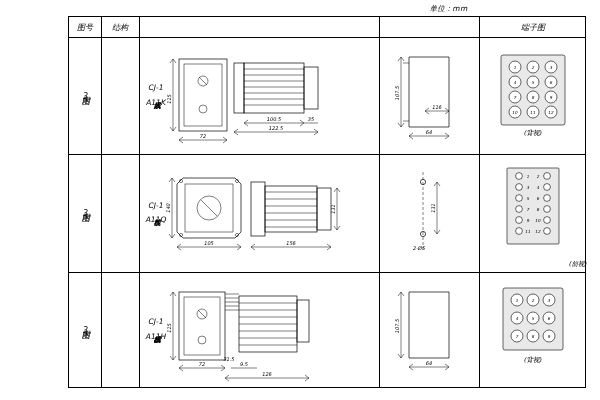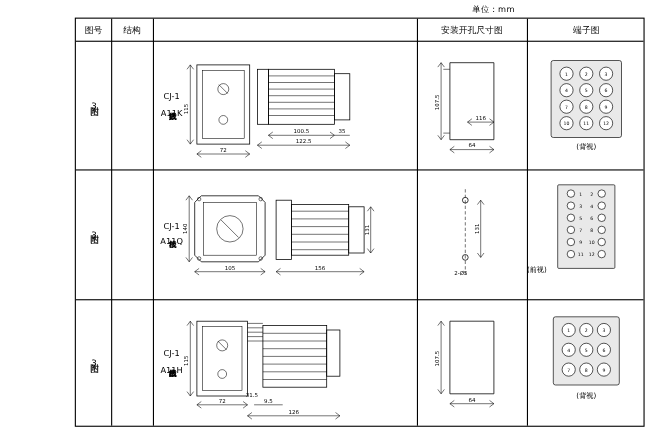--- a/index.html
+++ b/index.html
@@ -3,21 +3,21 @@
 <meta charset="utf-8">
 <style>
   html,body{margin:0;padding:0;}
   body{
     width:600px;height:400px;
     background:#ffffff;
     font-family:"DejaVu Sans","Liberation Sans",sans-serif;
     color:#000;
     overflow:hidden;
   }
-  .page{position:relative;width:482px;height:400px;}
+  .page{position:relative;width:482px;height:400px;font-style:italic;}
 
   .unit{
     position:absolute;
     right:14px;top:4px;
     font-size:7.5px;
     letter-spacing:.3px;
   }
 
   .table{
     position:absolute;
@@ -92,21 +92,20 @@
     <div class="vline" style="left:70px;"></div>
     <div class="vline" style="left:310px;"></div>
     <div class="vline" style="left:410px;"></div>
 
     <div class="hline" style="top:20px;"></div>
     <div class="hline" style="top:137px;"></div>
     <div class="hline" style="top:255px;"></div>
 
     <div class="cell-h colA">图号</div>
     <div class="cell-h colB">结构</div>
-    <div class="cell-h colD">安装开孔尺寸图</div>
     <div class="cell-h colE">端子图</div>
 
     <div class="rowlabel" style="left:0;top:20px;width:32px;height:117px;">
       <span class="vert">附图3</span>
     </div>
 
     <div class="struct" style="left:32px;top:20px;height:117px;">
       <span class="nm">CJ-1</span>
       <span class="mid">嵌入式后接线</span>
       <span class="nm">A11K</span>
@@ -301,21 +300,21 @@
           <circle class="fillw" cx="40" cy="66" r="3.4"></circle>
             <text class="tnum" x="49" y="68" text-anchor="middle">9</text>
           <circle class="fillw" cx="68" cy="66" r="3.4"></circle>
             <text class="tnum" x="59" y="68" text-anchor="middle">10</text>
           <circle class="fillw" cx="40" cy="77" r="3.4"></circle>
             <text class="tnum" x="49" y="79" text-anchor="middle">11</text>
           <circle class="fillw" cx="68" cy="77" r="3.4"></circle>
             <text class="tnum" x="59" y="79" text-anchor="middle">12</text>
         </g>
       </svg>
-      <div style="position:absolute;left:0;top:87px;width:108px;text-align:left;font-size:6.5px;">(前视)</div>
+      <div style="position:absolute;left:0;top:106px;width:108px;text-align:right;font-size:6.5px;">(前视)</div>
     </div>
 
     <div class="rowlabel" style="left:0;top:255px;width:32px;height:115px;">
       <span class="vert">附图3</span>
     </div>
 
     <div class="struct" style="left:32px;top:255px;height:115px;">
       <span class="nm">CJ-1</span>
       <span class="mid">凸出式板后接线</span>
       <span class="nm">A11H</span>

